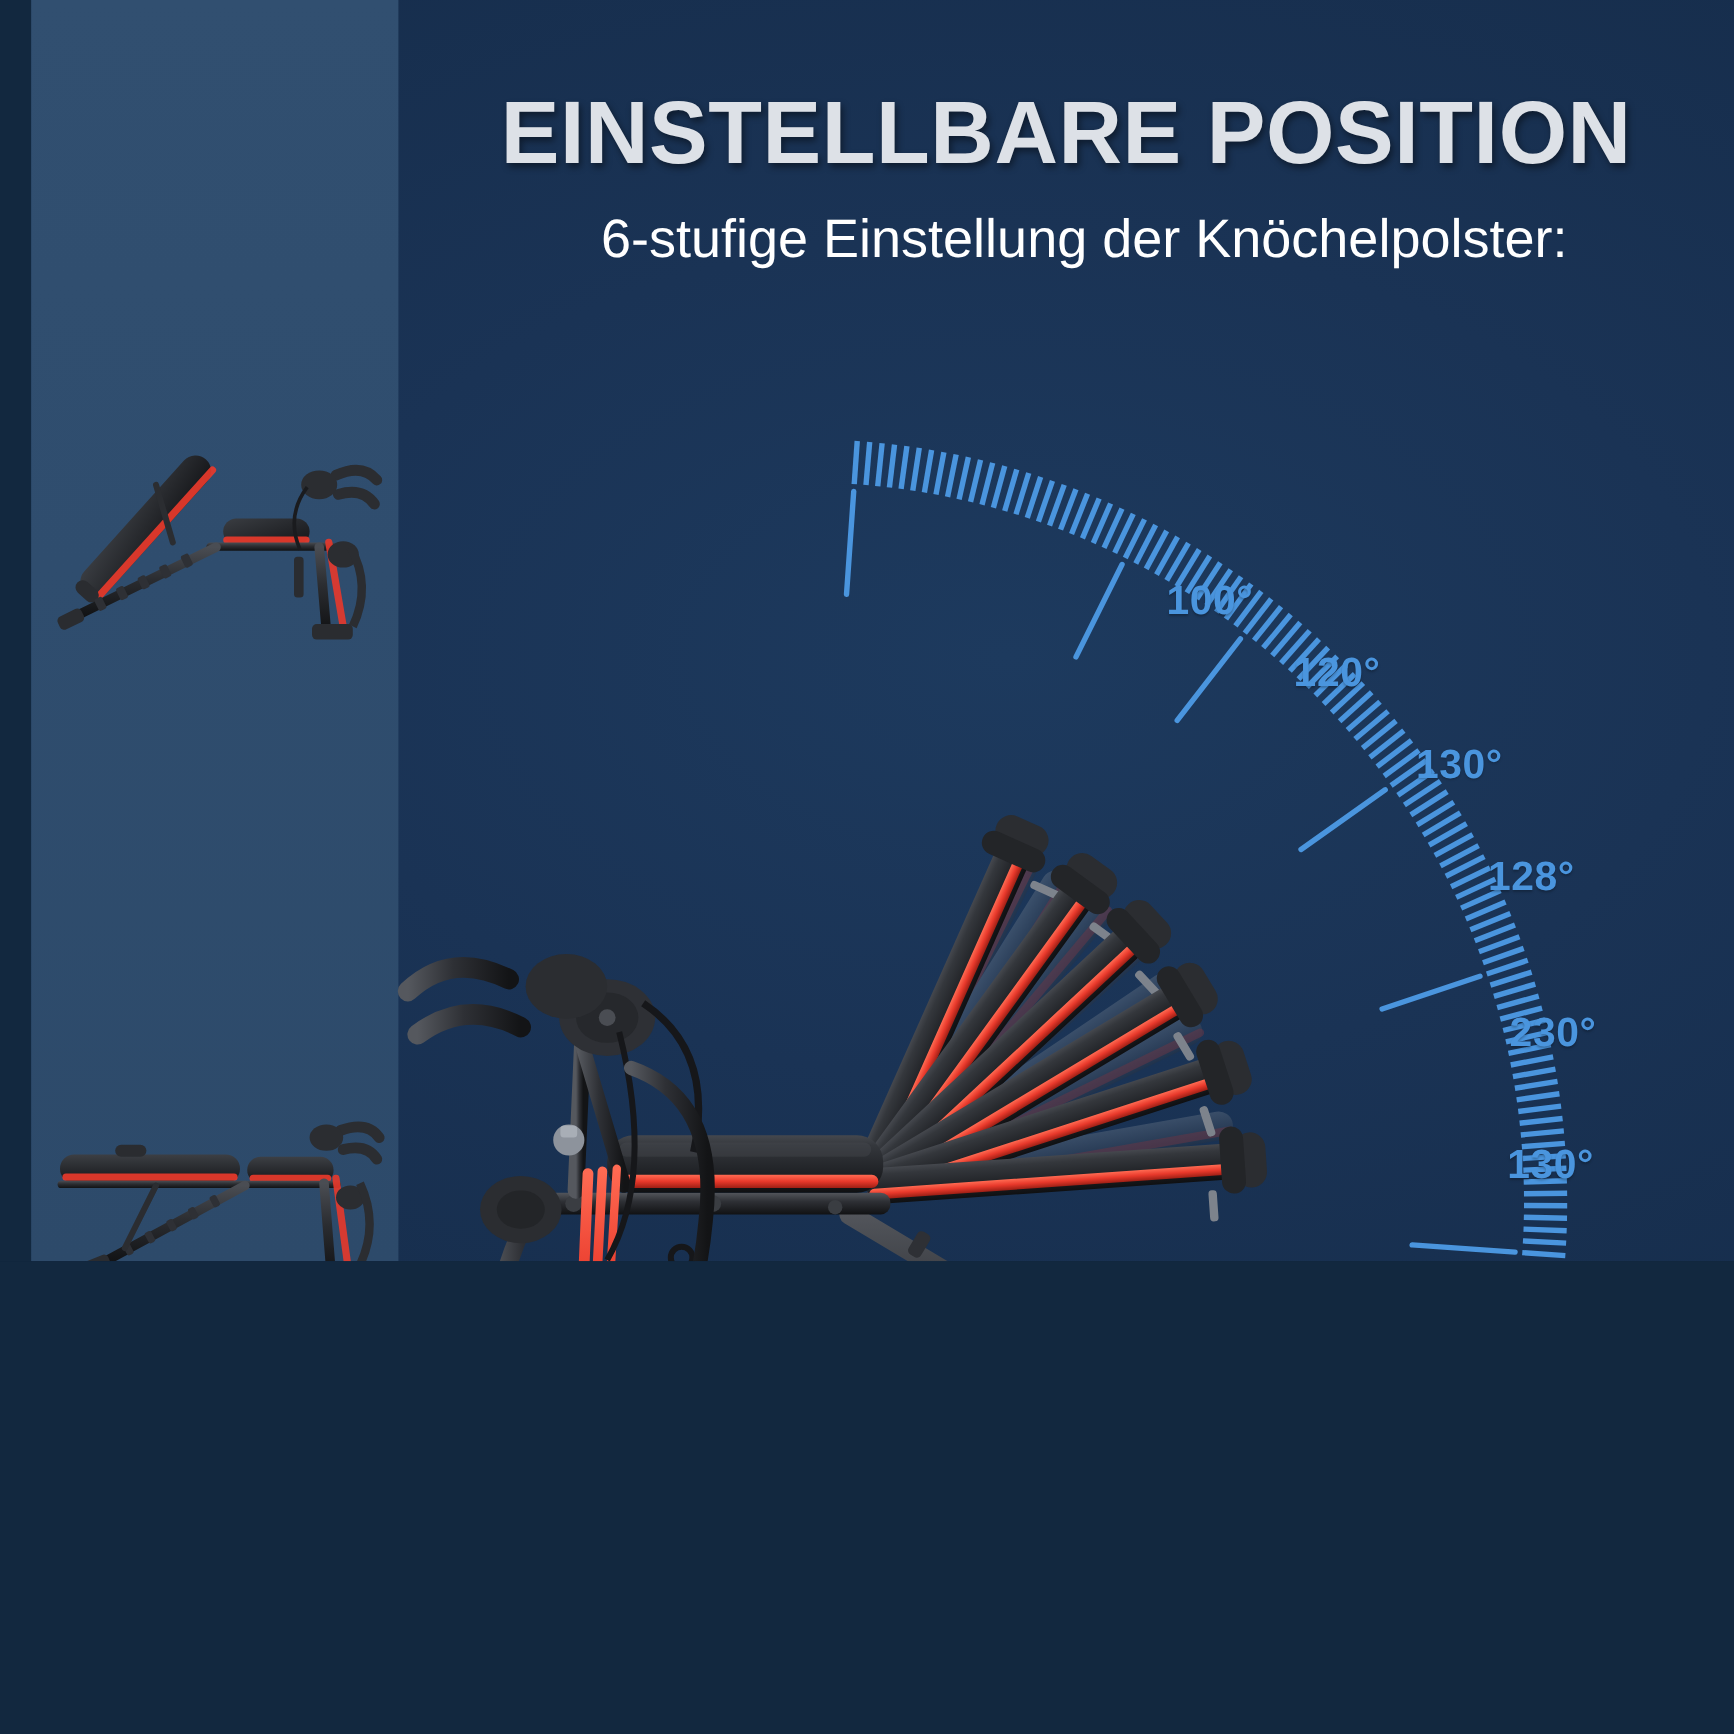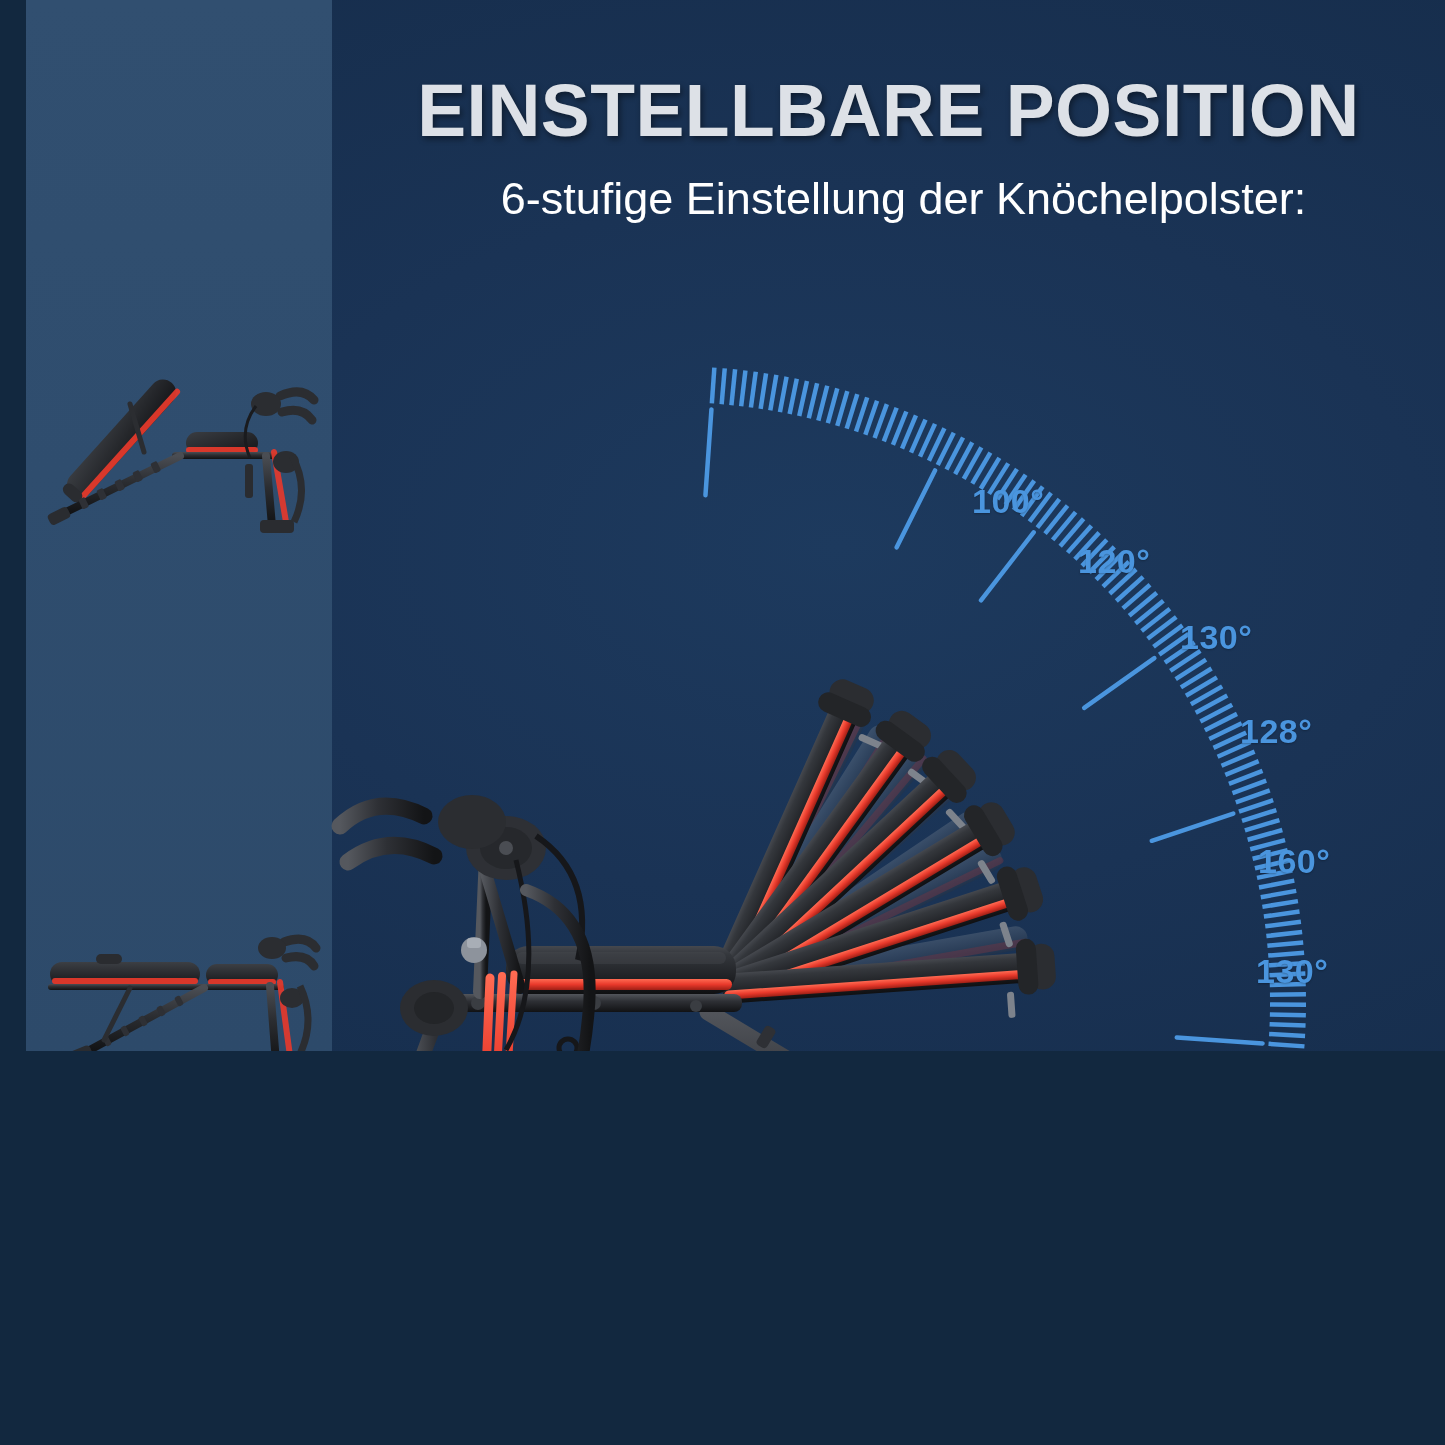--- a/index.html
+++ b/index.html
@@ -525,17 +525,17 @@
           <line x1="514.34" y1="328.12" x2="444.21" y2="377.91"></line>
           <line x1="593.30" y1="483.52" x2="511.75" y2="510.81"></line>
           <line x1="622.55" y1="713.44" x2="536.76" y2="707.44"></line>
         </g>
     </svg>
 
     <span class="angle-label" style="left:332px; top:152px;">100°</span>
     <span class="angle-label" style="left:438px; top:212px;">120°</span>
     <span class="angle-label" style="left:540px; top:288px;">130°</span>
     <span class="angle-label" style="left:600px; top:382px;">128°</span>
-    <span class="angle-label" style="left:618px; top:512px;">160°</span>
+    <span class="angle-label" style="left:618px; top:512px;">230°</span>
     <span class="angle-label" style="left:616px; top:622px;">130°</span>
   </div>
 
 </div>
 
 </body></html>

